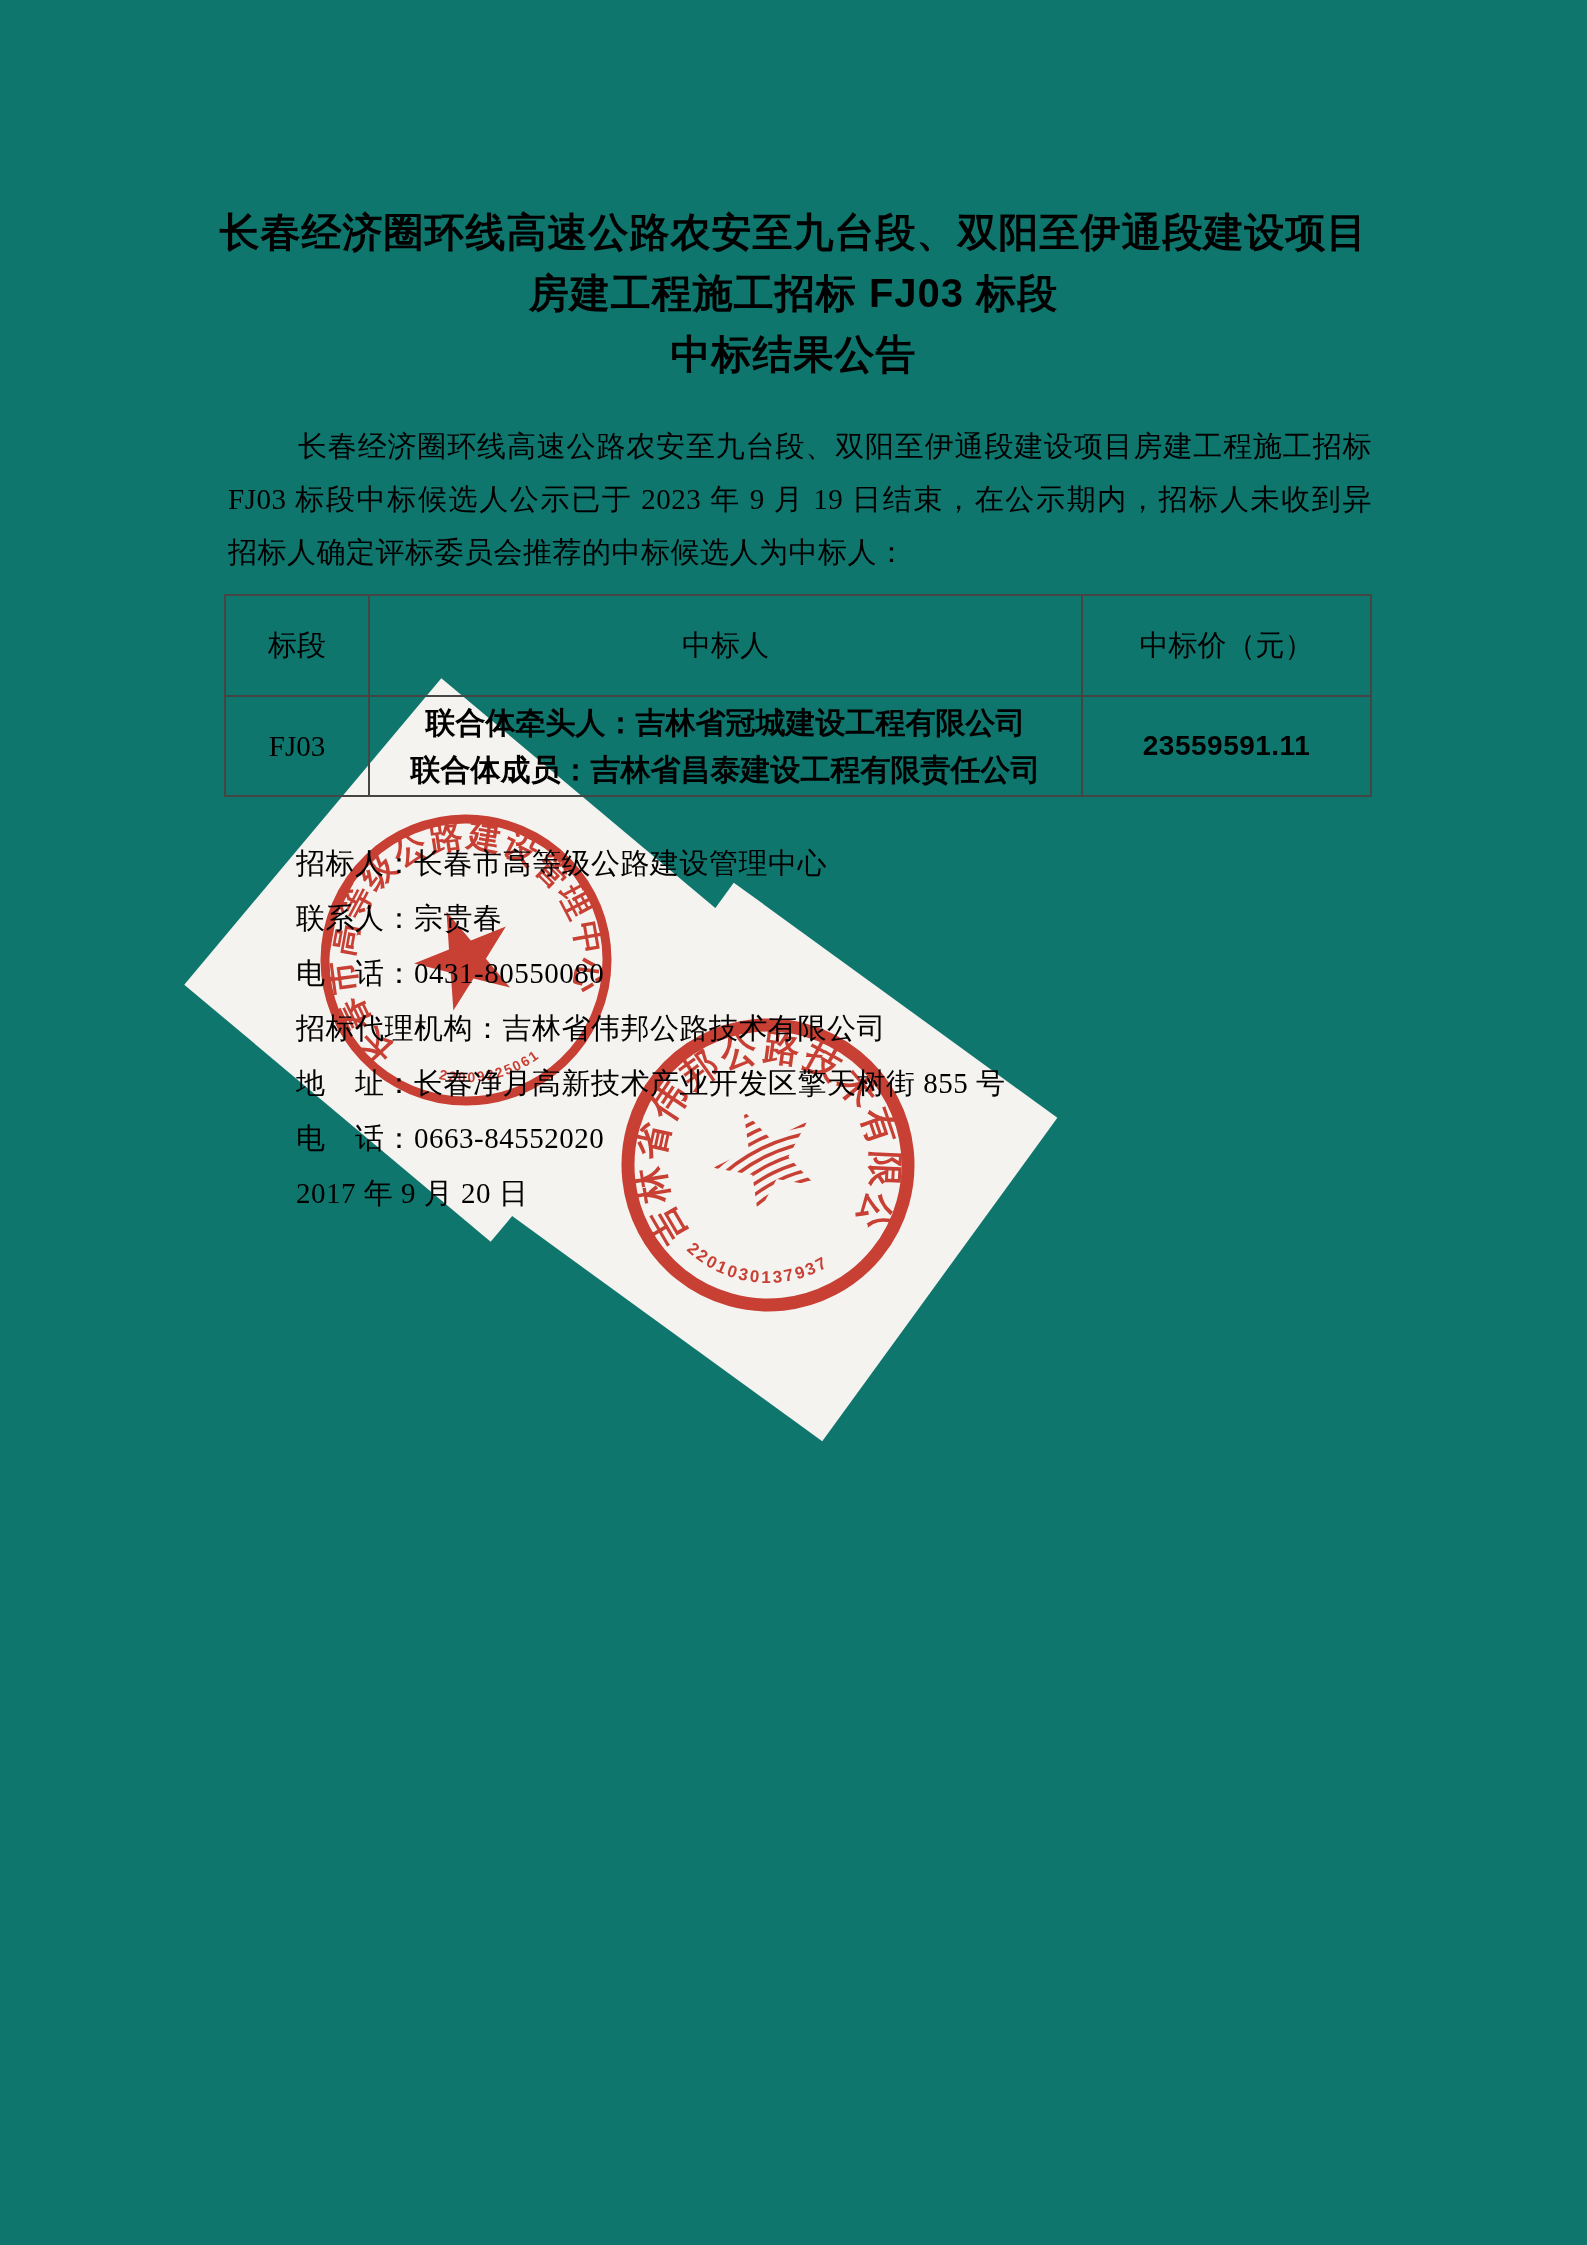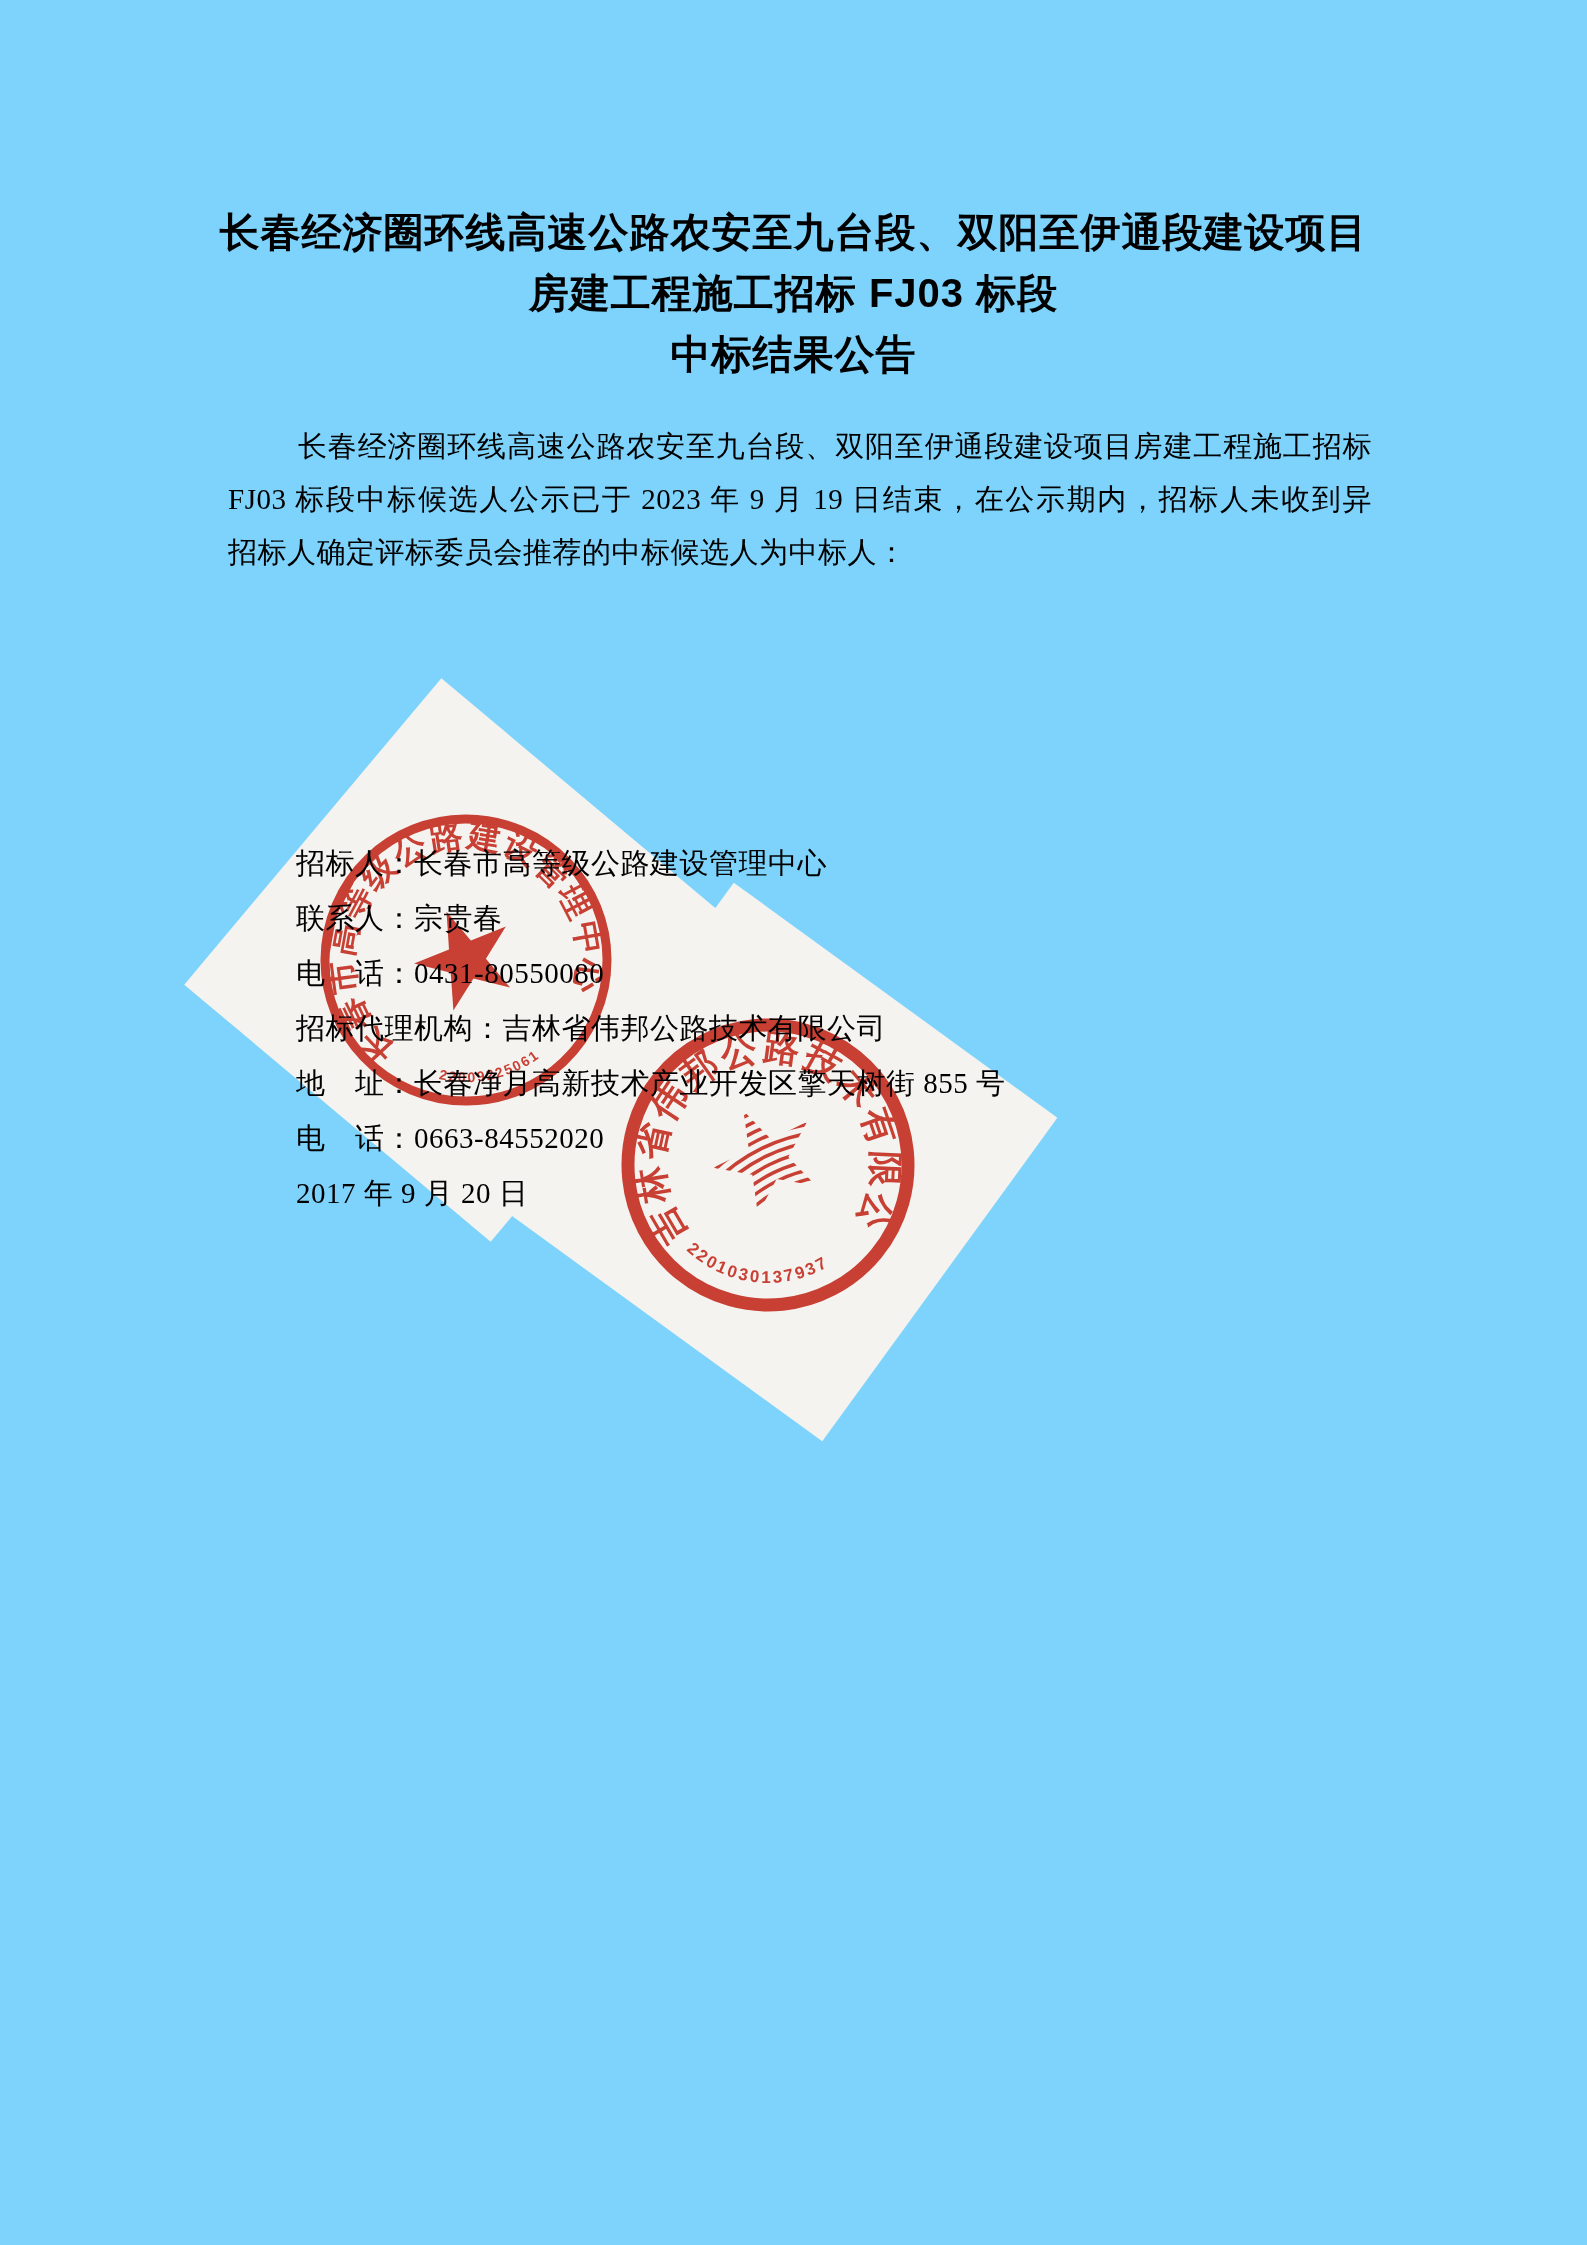--- a/index.html
+++ b/index.html
@@ -1,19 +1,19 @@
 <!DOCTYPE html>
 <html><head>
 <meta charset="utf-8">
 <style>
   html,body{margin:0;padding:0;background:#888;}
   .page{
     position:relative;
     width:1587px;height:2245px;
-    background:#7dd3fc;
+    background:#0f766e;
     overflow:hidden;
     font-family:"Liberation Serif", serif;
     color:#000;
     text-decoration:underline;
   }
   
   .scan-diamond{
     position:absolute;z-index:0;
     background:#f5f3ef;
   }
@@ -80,20 +80,42 @@
       <div>房建工程施工招标 FJ03 标段</div>
       <div>中标结果公告</div>
     </div>
 
     <div class="paragraph">
       <div class="ln just indent">长春经济圈环线高速公路农安至九台段、双阳至伊通段建设项目房建工程施工招标</div>
       <div class="ln just">FJ03 标段中标候选人公示已于 2023 年 9 月 19 日结束，在公示期内，招标人未收到异议，</div>
       <div class="ln">招标人确定评标委员会推荐的中标候选人为中标人：</div>
     </div>
 
+    <table class="results-table">
+      <colgroup>
+        <col class="col-section">
+          <col class="col-winner">
+          <col class="col-price">
+      </colgroup>
+      <tbody>
+          <tr>
+        <th>标段</th>
+        <th>中标人</th>
+        <th>中标价（元）</th>
+      </tr>
+      <tr>
+        <td class="cell-section">FJ03</td>
+        <td class="cell-winner">
+          <div>联合体牵头人：吉林省冠城建设工程有限公司</div>
+          <div>联合体成员：吉林省昌泰建设工程有限责任公司</div>
+        </td>
+        <td class="cell-price">23559591.11</td>
+      </tr>
+    </tbody>
+      </table>
 
     <div class="contact">
       <div>招标人：长春市高等级公路建设管理中心</div>
       <div>联系人：宗贵春</div>
       <div>电　话：0431-80550080</div>
       <div>招标代理机构：吉林省伟邦公路技术有限公司</div>
       <div>地　址：长春净月高新技术产业开发区擎天树街 855 号</div>
       <div>电　话：0663-84552020</div>
       <div>2017 年 9 月 20 日</div>
     </div>

